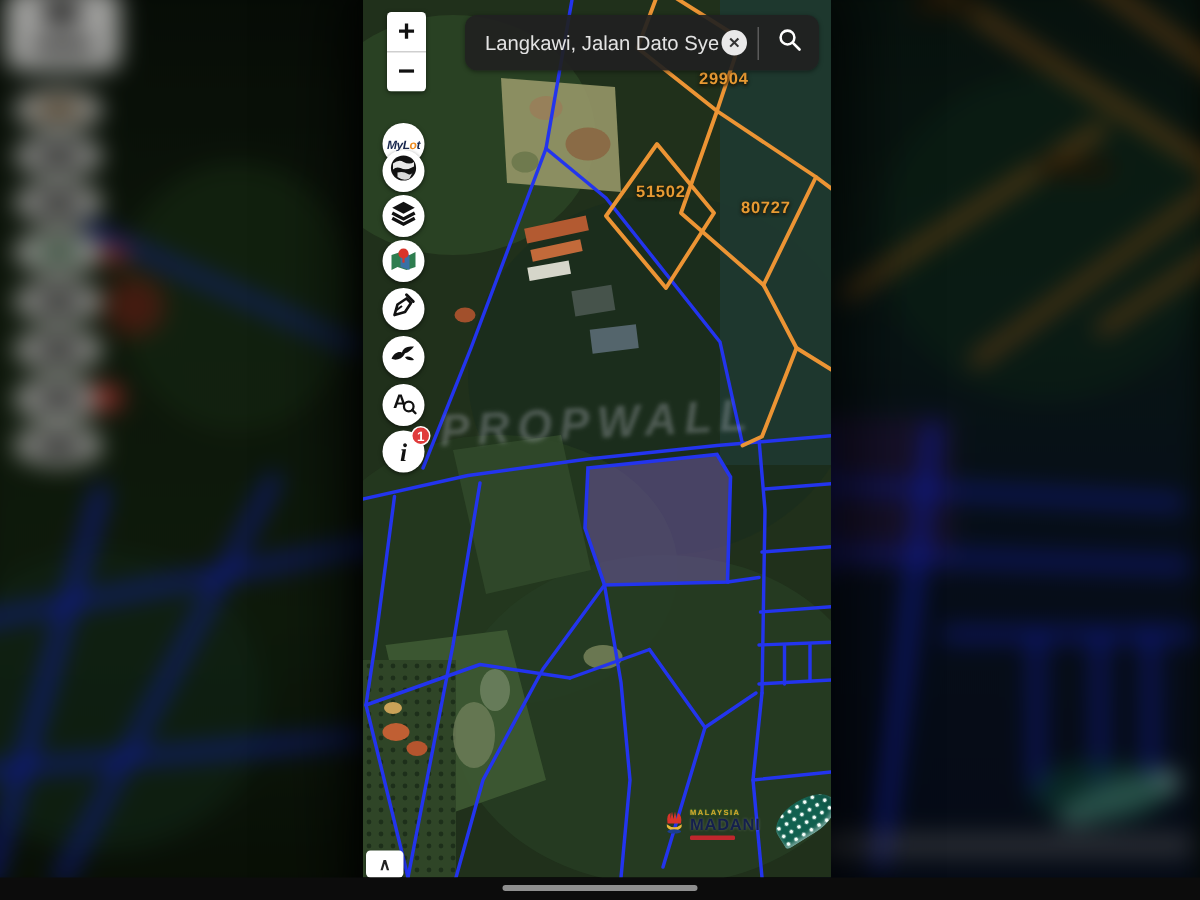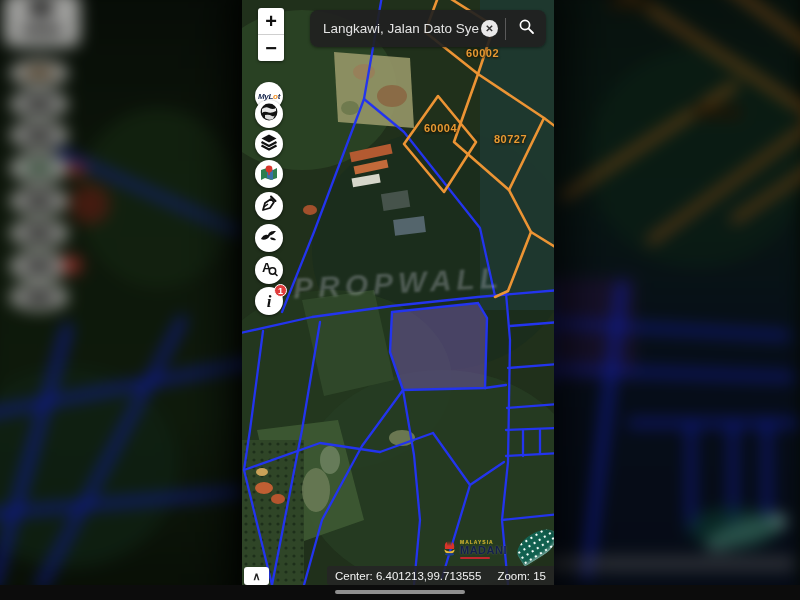--- a/index.html
+++ b/index.html
@@ -245,22 +245,22 @@
     <g stroke="#ec9434" stroke-width="2.6" fill="none" stroke-linecap="round" stroke-linejoin="round">
       <path d="M198,-8 L252,26 L236,74 L183,32 Z"></path>
       <path d="M196,96 L234,142 L202,192 L162,144 Z"></path>
       <path d="M236,74 L302,118 L267,190 L212,142 Z"></path>
       <path d="M267,190 L289,232 L266,291 L253,297"></path>
       <path d="M302,118 L318,130"></path>
       <path d="M289,232 L318,250"></path>
     </g>
   </svg>
 
-  <div class="parcel-label" style="left:224px;top:47px;">60002</div>
-  <div class="parcel-label" style="left:182px;top:122px;">60004</div>
+  <div class="parcel-label" style="left:224px;top:47px;">29904</div>
+  <div class="parcel-label" style="left:182px;top:122px;">51502</div>
   <div class="parcel-label" style="left:252px;top:133px;">80727</div>
 
   <div class="watermark">PROPWALL</div>
 
   <div class="zoom-btns">
     <div class="zoom-btn">+</div>
     <div class="zoom-btn out">−</div>
   </div>
 
   <div class="search-bar">
@@ -357,22 +357,17 @@
     </span>
     <span class="madani-col">
       <span class="madani-top">MALAYSIA</span>
       <span class="madani-main">MADANI</span>
       <span class="madani-red"></span>
     </span>
   </div>
   <div class="leaf-logo"></div>
 
   <div class="collapse-btn">∧</div>
-  <div class="status-bar">
-    <span>Center: 6.401213,99.713555</span>
-    <span class="status-gap"></span>
-    <span>Zoom: 15</span>
-  </div>
 </div>
 
 <div class="navbar">
   <div class="home-indicator"></div>
 </div>
 
 </body></html>

